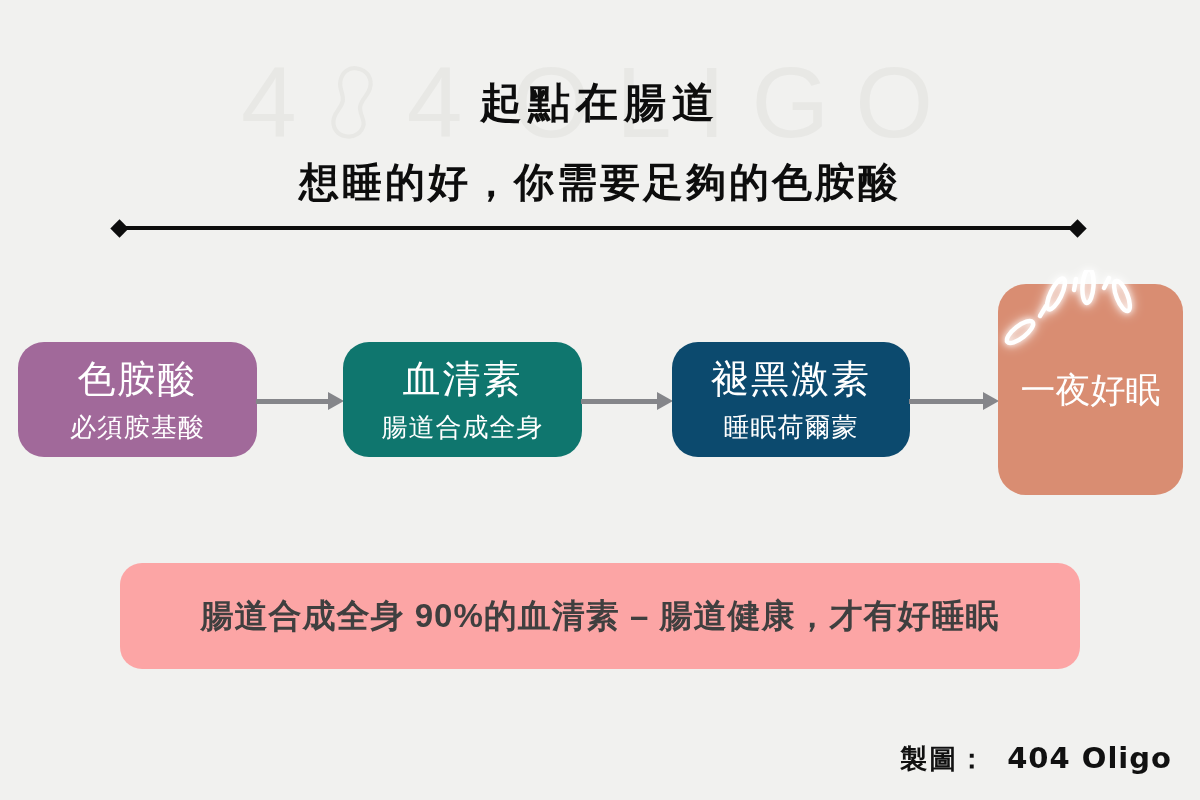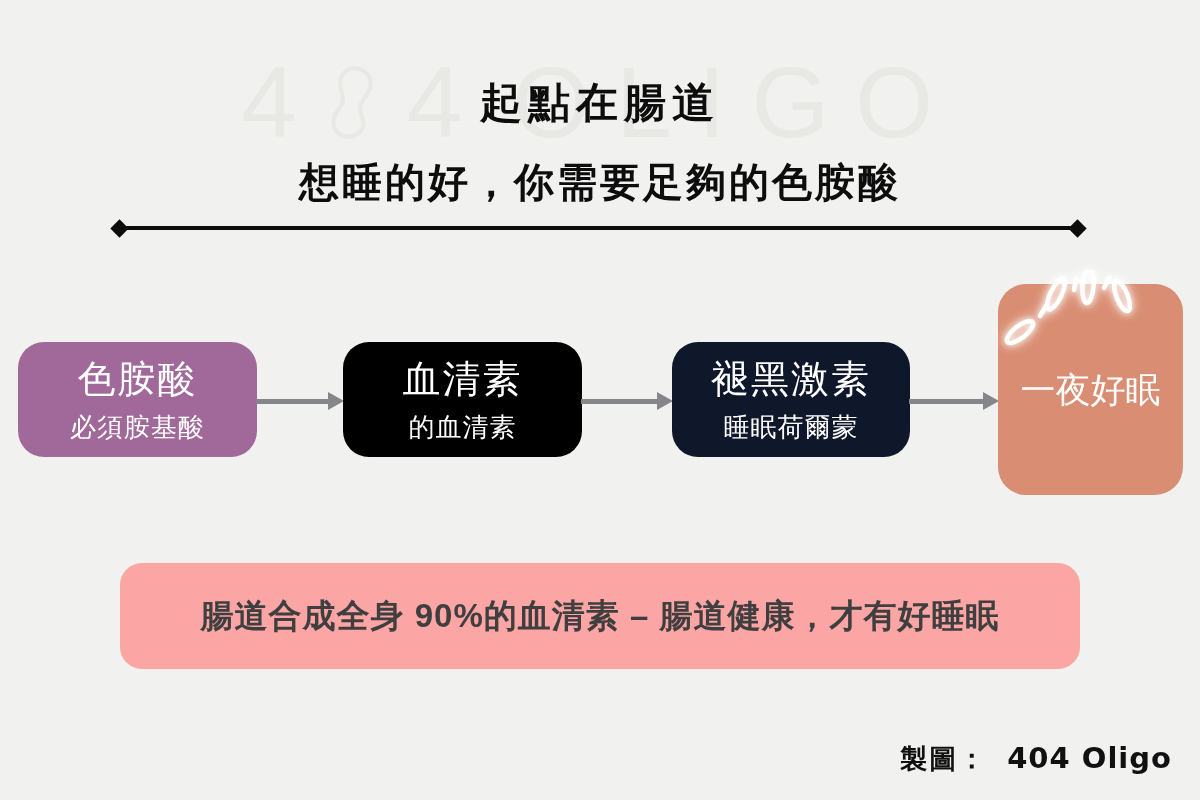--- a/index.html
+++ b/index.html
@@ -118,31 +118,31 @@
   <div class="step step-1" style="background: rgb(161, 105, 154);">
     <div class="step-label">色胺酸</div>
     <div class="step-sublabel">必須胺基酸</div>
   </div>
 
   <div class="arrow arrow-1">
     <div class="shaft" style="background: rgb(133, 134, 138);"></div>
     <div class="head" style="background: rgb(133, 134, 138);"></div>
   </div>
 
-  <div class="step step-2" style="background: #000000;">
+  <div class="step step-2" style="background: #0f766e;">
     <div class="step-label">血清素</div>
-    <div class="step-sublabel">的血清素</div>
+    <div class="step-sublabel">腸道合成全身</div>
   </div>
 
   <div class="arrow arrow-2">
     <div class="shaft" style="background: rgb(133, 134, 138);"></div>
     <div class="head" style="background: rgb(133, 134, 138);"></div>
   </div>
 
-  <div class="step step-3" style="background: #0f172a;">
+  <div class="step step-3" style="background: #0c4a6e;">
     <div class="step-label">褪黑激素</div>
     <div class="step-sublabel">睡眠荷爾蒙</div>
   </div>
 
   <div class="arrow arrow-3">
     <div class="shaft" style="background: rgb(133, 134, 138);"></div>
     <div class="head" style="background: rgb(133, 134, 138);"></div>
   </div>
 
   <div class="step step-4" style="background: rgb(217, 141, 114);">

